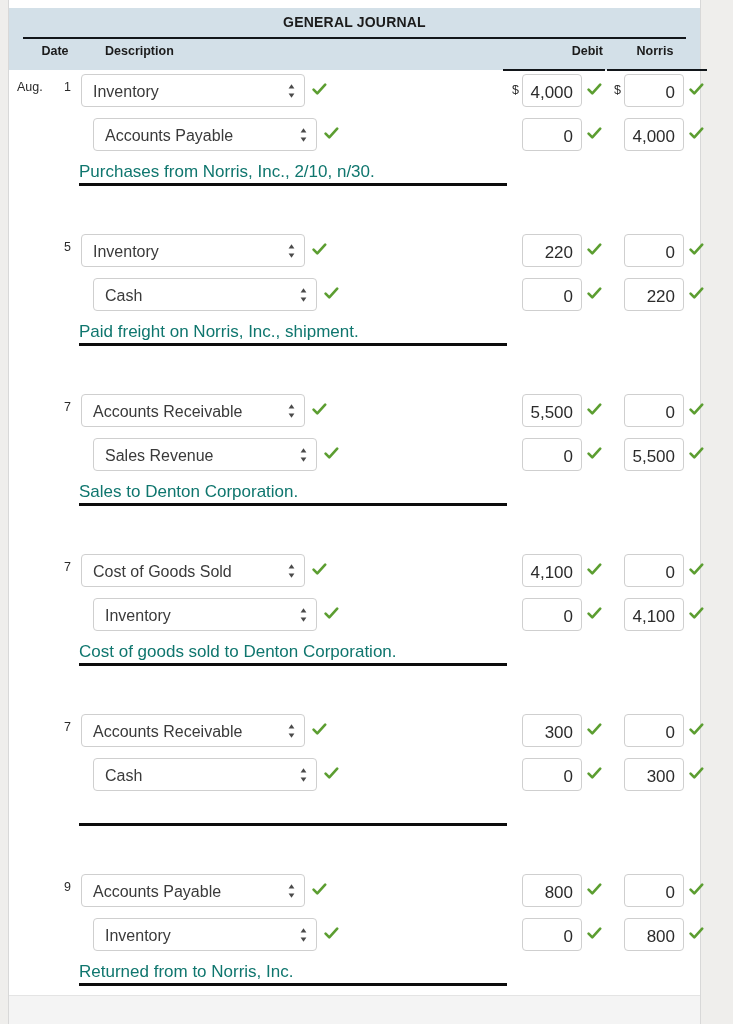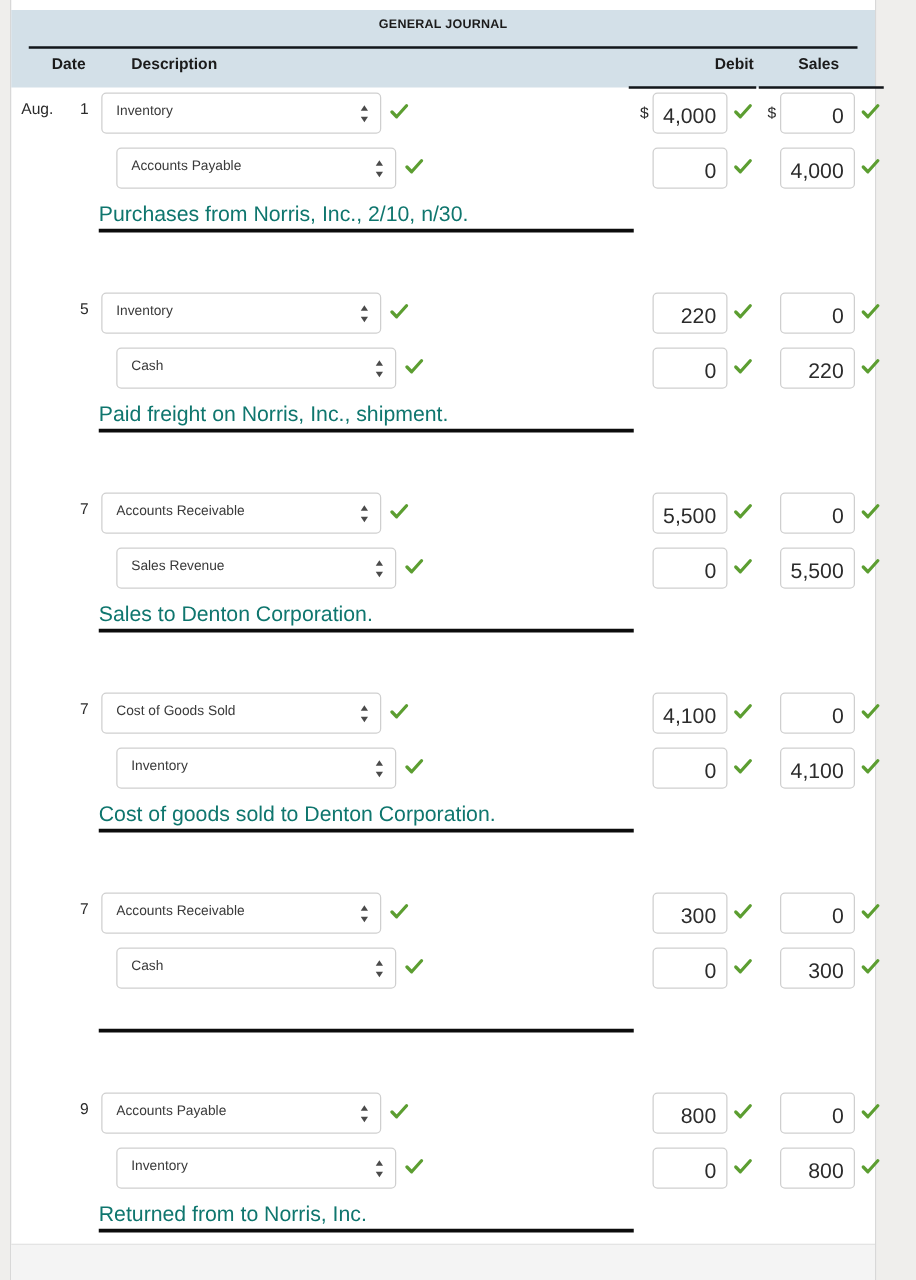--- a/index.html
+++ b/index.html
@@ -45,21 +45,21 @@
     height: 62px;
     background: #d3e0e8;
     box-sizing: border-box;
   }
   .jtitle {
     position: absolute;
     left: 0;
     top: 6px;
     width: 100%;
     text-align: center;
-    font-size: 10px;
+    font-size: 14px;
     font-weight: bold;
     color: #1b1b1b;
     letter-spacing: .2px;
   }
   .title-rule {
     position: absolute;
     left: 14px;
     right: 14px;
     top: 29px;
     height: 2px;
@@ -134,21 +134,21 @@
     border-radius: 4px;
     box-sizing: border-box;
   }
   .select.lvl1 { left: 72px; width: 224px; }
   .select.lvl2 { left: 84px; width: 224px; }
   .select-label {
     position: absolute;
     left: 11px;
     top: 8px;
     right: 26px;
-    font-size: 11px;
+    font-size: 16px;
     color: #3a3a3a;
     white-space: nowrap;
     overflow: hidden;
   }
   .select-arrows {
     position: absolute;
     right: 8px;
     top: 8px;
     width: 9px;
     height: 16px;
@@ -222,21 +222,21 @@
 
 <div id="page">
   <div class="panel">
 
     <div class="jhead">
       <div class="jtitle">GENERAL JOURNAL</div>
       <div class="title-rule"></div>
       <div class="col-head date">Date</div>
       <div class="col-head desc">Description</div>
       <div class="col-head debit">Debit</div>
-      <div class="col-head credit">Sales</div>
+      <div class="col-head credit">Norris</div>
       <div class="amt-rule debit"></div>
       <div class="amt-rule credit"></div>
     </div>
 
     <div class="entries" id="entries">
         <div class="entry">
           <div class="date-month">Aug.</div>
           <div class="date-day">1</div>
           <div class="row r1">
             <div class="select lvl1">

